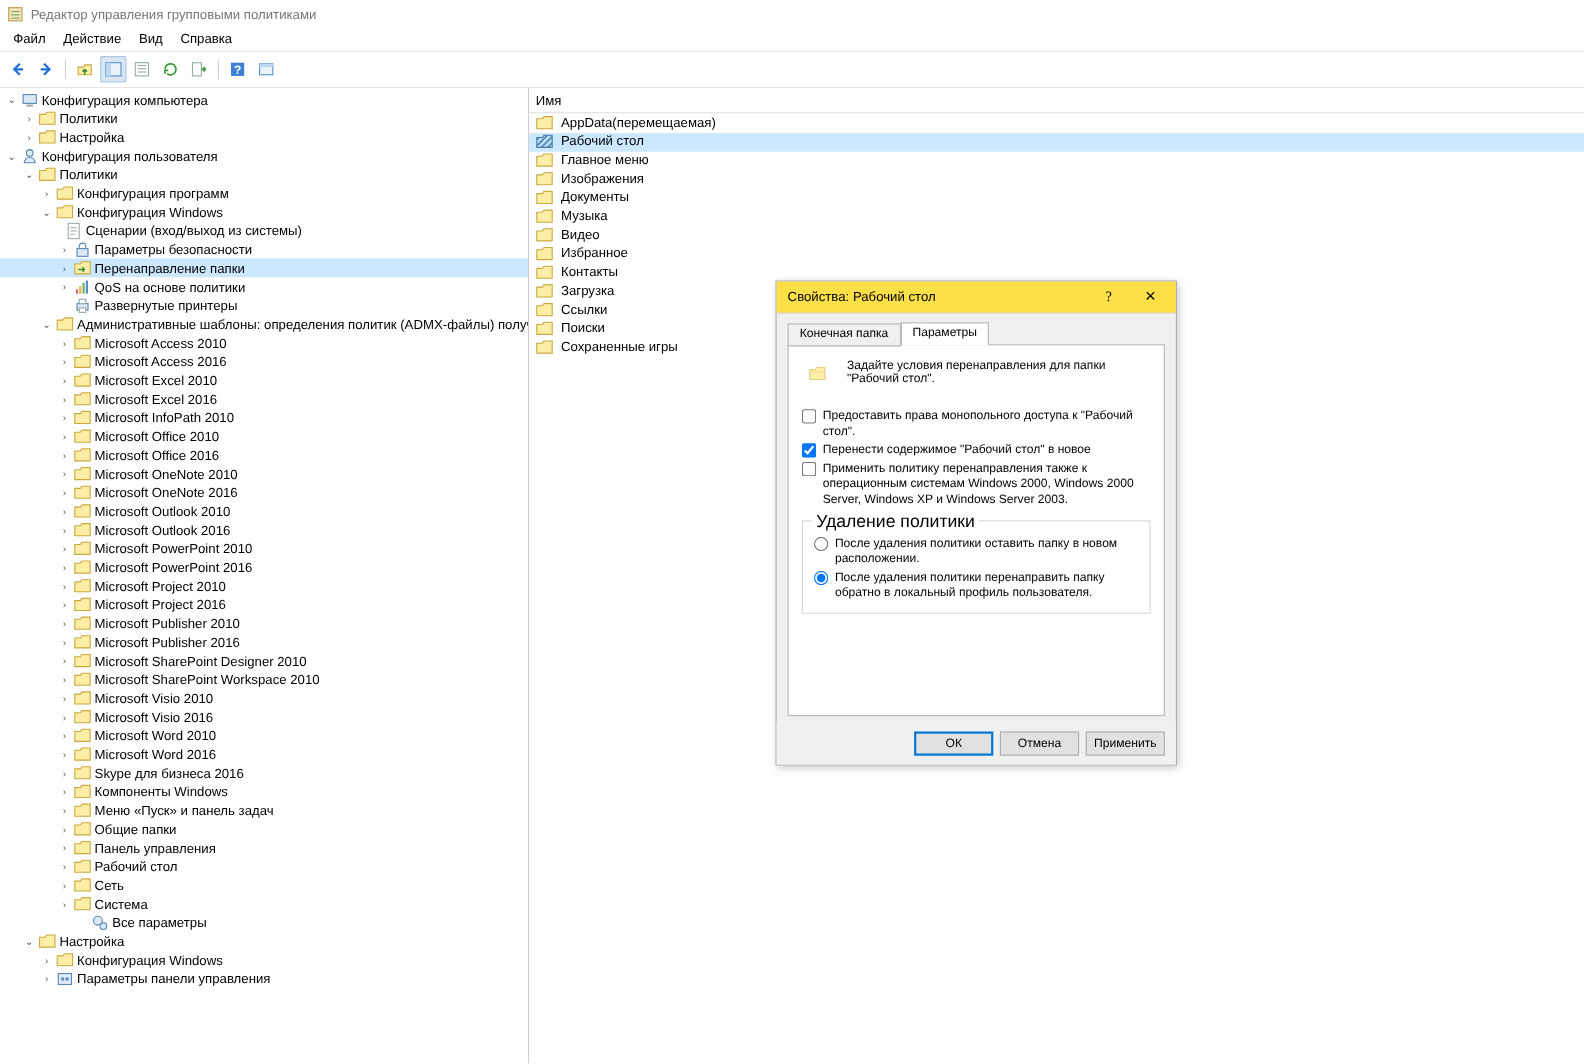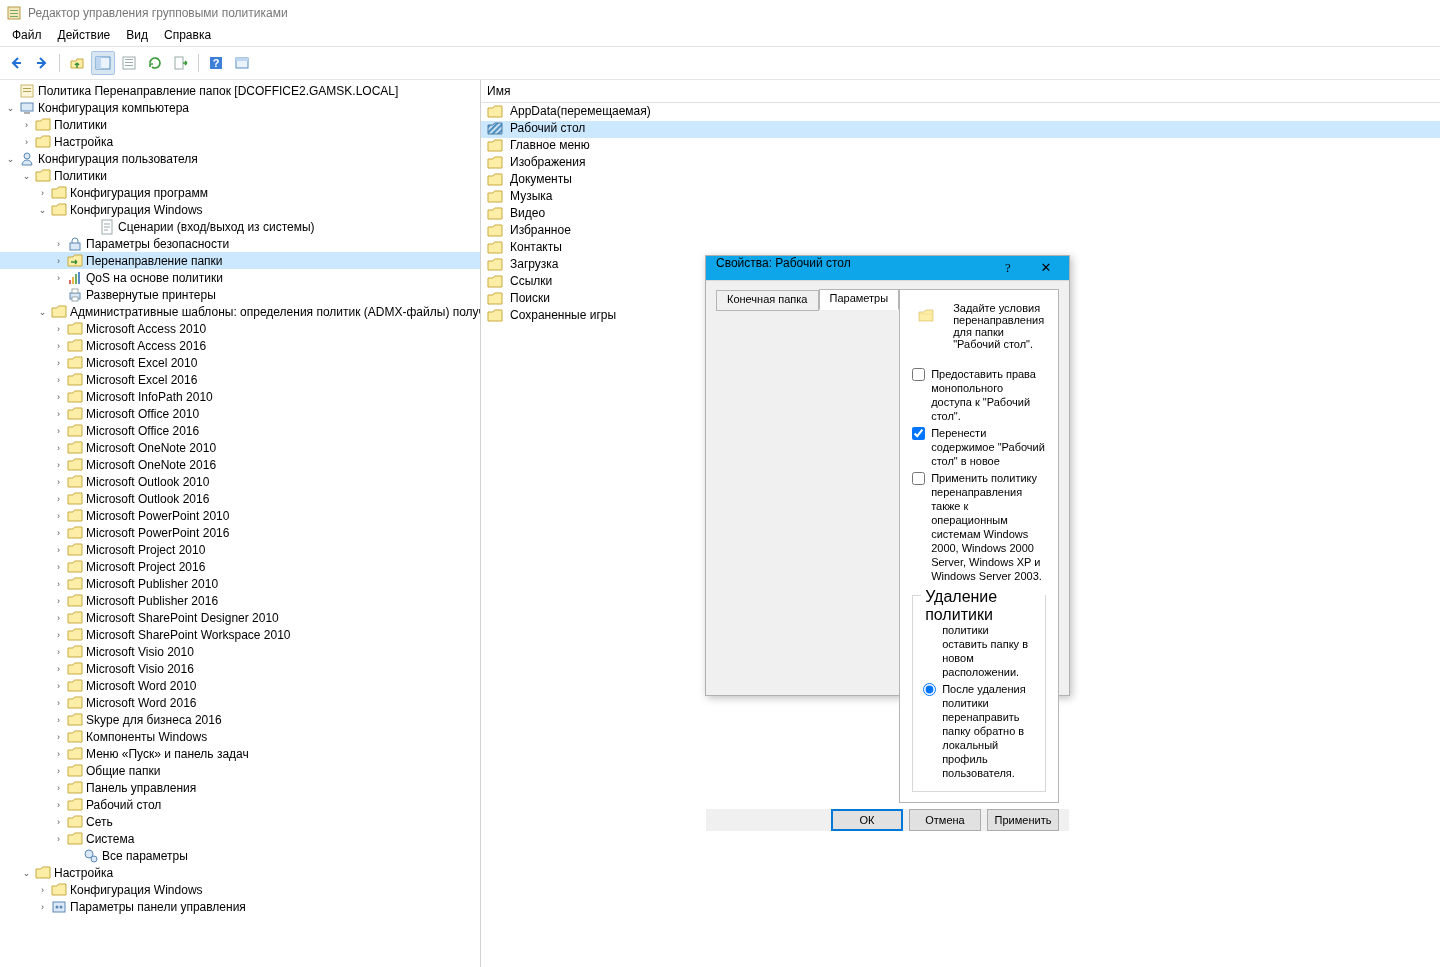--- a/index.html
+++ b/index.html
@@ -20,24 +20,24 @@
 .list-item{height:17px;display:flex;align-items:flex-start;padding:0 6px;gap:4px;cursor:default}
 .list-item.sel{background:#CCE8FF}
 .tree-row{height:17px;display:flex;align-items:center;cursor:default;white-space:nowrap}
 .tree-row.sel{background:#CCE8FF}
 .tog{width:13px;height:13px;display:flex;align-items:center;justify-content:center;font-size:9px;color:#555;cursor:pointer;flex-shrink:0;margin-right:2px}
 .tog.none{visibility:hidden}
 .ico{width:16px;height:16px;flex-shrink:0;margin-right:3px;display:inline-flex;align-items:center;justify-content:center}
 .folder-ico svg,.ico svg{width:16px;height:16px}
 
 .dialog{position:absolute;left:705px;top:255px;width:363px;height:439px;background:#f0f0f0;border:1px solid #b0b0b0;box-shadow:2px 2px 8px rgba(0,0,0,.25);display:flex;flex-direction:column;font-size:11px}
-.dlg-title{height:28px;background:#0ea5e9;display:flex;align-items:flex-start;padding:0 4px 0 10px;border-bottom:1px solid #d8d8d8}
+.dlg-title{height:28px;background:#fde047;display:flex;align-items:center;padding:0 4px 0 10px;border-bottom:1px solid #d8d8d8}
 .dlg-title .t{flex:1;font-size:12px}
 .dlg-btn{width:38px;height:24px;display:flex;align-items:center;justify-content:center;font-family:"Segoe UI";font-size:13px;cursor:pointer}
-.dlg-body{flex:1;padding:8px 10px 6px;display:flex;flex-direction:row}
+.dlg-body{flex:1;padding:8px 10px 6px;display:flex;flex-direction:column}
 .tabs{display:flex;height:21px;margin-bottom:-1px;z-index:2}
 .tab{padding:2px 10px;border:1px solid #b5b5b5;background:#f0f0f0;border-bottom:1px solid #fff;position:relative;cursor:pointer;font-size:11px}
 .tab.inactive{background:#f0f0f0;border-bottom:1px solid #b5b5b5;top:1px}
 .tab.active{background:#fff;border-bottom:1px solid #fff;z-index:3}
 .tab-content{flex:1;border:1px solid #b5b5b5;background:#fff;padding:12px 12px 10px}
 .groupbox{border:1px solid #d8d8d8;padding:10px 10px 8px;margin-top:12px;position:relative}
 .groupbox .gb-title{position:absolute;top:-8px;left:8px;background:#fff;padding:0 4px;font-size:16px}
 .chk, .rad{display:flex;align-items:flex-start;gap:6px;margin:3px 0;line-height:14px}
 .chk input,.rad input{margin:1px 0 0 0}
 .dlg-footer{height:38px;display:flex;align-items:center;justify-content:flex-end;gap:6px;padding:0 10px;background:#f0f0f0}
@@ -125,62 +125,51 @@
         <svg width="16" height="16" viewBox="0 0 16 16">
           <rect x="2" y="3" width="12" height="10" fill="#eaf3fb" stroke="#5a8fc4"></rect>
           <rect x="2" y="3" width="12" height="3" fill="#bcd7ef"></rect>
         </svg>
       </div>
   </div>
 
   <div class="content">
     <div class="tree-pane" id="tree">
         <div class="tree-row" style="padding-left:4px">
-          <span class="tog none"></span>
-          <span class="ico">
-            <svg viewBox="0 0 16 16">
-              <rect x="2" y="2" width="12" height="12" fill="#fdf6d8" stroke="#c9b86e"></rect>
-              <rect x="4" y="5" width="8" height="1" fill="#b0a050"></rect>
-              <rect x="4" y="8" width="8" height="1" fill="#b0a050"></rect>
-            </svg>
-          </span>
-          <span>Политика Перенаправление папок [DCOFFICE2.GAMSK.LOCAL]</span>
+          <span class="tog ">⌄</span>
+          <span class="ico">
+            <svg viewBox="0 0 16 16">
+              <rect x="2" y="3" width="12" height="8" fill="#dbe9f7" stroke="#5a88b5"></rect>
+              <rect x="5" y="12" width="6" height="2" fill="#b0b0b0"></rect>
+            </svg>
+          </span>
+          <span>Конфигурация компьютера</span>
+        </div>
+        <div class="tree-row" style="padding-left:20px">
+          <span class="tog ">›</span>
+          <span class="ico">
+            <svg viewBox="0 0 16 16">
+              <path d="M1 4h5l1.5-2H15v11H1z" fill="#fceea7" stroke="#caa93f"></path>
+            </svg>
+          </span>
+          <span>Политики</span>
+        </div>
+        <div class="tree-row" style="padding-left:20px">
+          <span class="tog ">›</span>
+          <span class="ico">
+            <svg viewBox="0 0 16 16">
+              <path d="M1 4h5l1.5-2H15v11H1z" fill="#fceea7" stroke="#caa93f"></path>
+            </svg>
+          </span>
+          <span>Настройка</span>
         </div>
         <div class="tree-row" style="padding-left:4px">
           <span class="tog ">⌄</span>
           <span class="ico">
             <svg viewBox="0 0 16 16">
-              <rect x="2" y="3" width="12" height="8" fill="#dbe9f7" stroke="#5a88b5"></rect>
-              <rect x="5" y="12" width="6" height="2" fill="#b0b0b0"></rect>
-            </svg>
-          </span>
-          <span>Конфигурация компьютера</span>
-        </div>
-        <div class="tree-row" style="padding-left:20px">
-          <span class="tog ">›</span>
-          <span class="ico">
-            <svg viewBox="0 0 16 16">
-              <path d="M1 4h5l1.5-2H15v11H1z" fill="#fceea7" stroke="#caa93f"></path>
-            </svg>
-          </span>
-          <span>Политики</span>
-        </div>
-        <div class="tree-row" style="padding-left:20px">
-          <span class="tog ">›</span>
-          <span class="ico">
-            <svg viewBox="0 0 16 16">
-              <path d="M1 4h5l1.5-2H15v11H1z" fill="#fceea7" stroke="#caa93f"></path>
-            </svg>
-          </span>
-          <span>Настройка</span>
-        </div>
-        <div class="tree-row" style="padding-left:4px">
-          <span class="tog ">⌄</span>
-          <span class="ico">
-            <svg viewBox="0 0 16 16">
               <circle cx="8" cy="5" r="3" fill="#dbe9f7" stroke="#5a88b5"></circle>
               <path d="M3 14c0-3 2.5-5 5-5s5 2 5 5z" fill="#dbe9f7" stroke="#5a88b5"></path>
             </svg>
           </span>
           <span>Конфигурация пользователя</span>
         </div>
         <div class="tree-row" style="padding-left:20px">
           <span class="tog ">⌄</span>
           <span class="ico">
             <svg viewBox="0 0 16 16">
@@ -200,21 +189,21 @@
         </div>
         <div class="tree-row" style="padding-left:36px">
           <span class="tog ">⌄</span>
           <span class="ico">
             <svg viewBox="0 0 16 16">
               <path d="M1 4h5l1.5-2H15v11H1z" fill="#fceea7" stroke="#caa93f"></path>
             </svg>
           </span>
           <span>Конфигурация Windows</span>
         </div>
-        <div class="tree-row" style="padding-left:84px">
+        <div class="tree-row" style="padding-left:44px">
           <span class="tog none"></span>
           <span class="ico">
             <svg viewBox="0 0 16 16">
               <rect x="3" y="1" width="10" height="14" fill="#fff" stroke="#9aa"></rect>
               <path d="M5 5h6M5 8h6M5 11h4" stroke="#9aa"></path>
             </svg>
           </span>
           <span>Сценарии (вход/выход из системы)</span>
         </div>
         <div class="tree-row" style="padding-left:52px">

